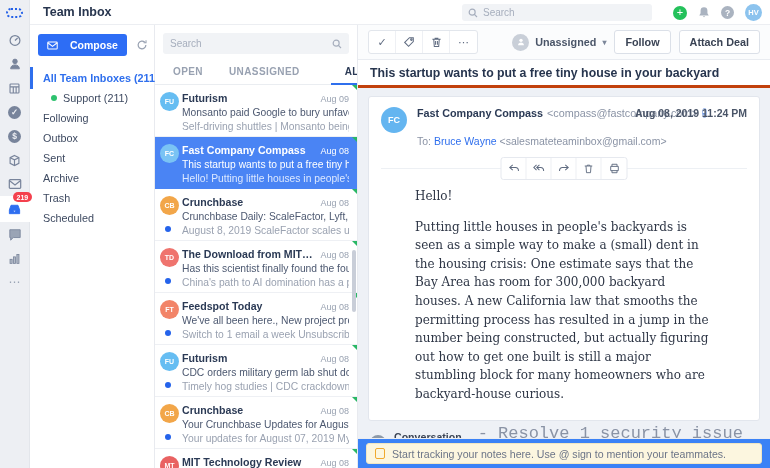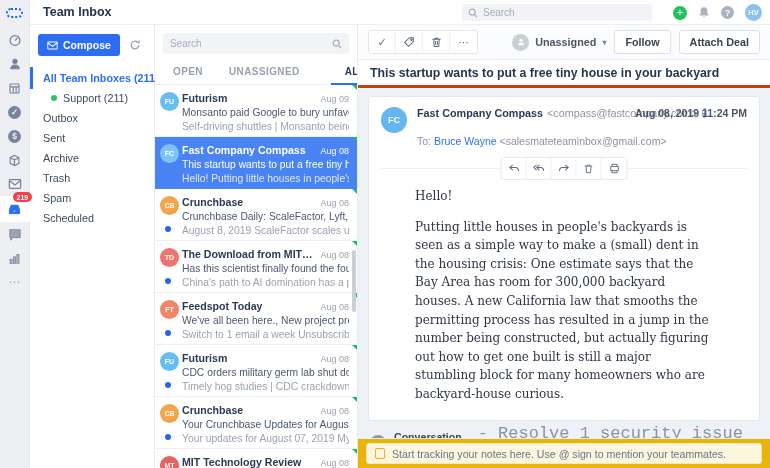--- a/index.html
+++ b/index.html
@@ -24,21 +24,21 @@
   .hsearch input { border:0; background:transparent; outline:none; font-size:10px; color:#55607a; width:100%; font-family:inherit; }
   .hsearch input::placeholder { color:#a6aebd; }
   .hicons { position:absolute; right:8px; top:0; height:25px; display:flex; align-items:center; gap:11px; }
   .plus-btn { width:14px; height:14px; border-radius:50%; background:#24c15b; color:#fff; font-size:11px; display:flex; align-items:center; justify-content:center; line-height:1; cursor:pointer; }
   .help-btn { width:13px; height:13px; border-radius:50%; background:#aab3c0; color:#fff; font-size:8.5px; font-weight:bold; display:flex; align-items:center; justify-content:center; cursor:pointer; }
   .user-avatar { width:17px; height:17px; border-radius:50%; background:#8cc3ee; color:#fff; font-size:7.5px; font-weight:bold; display:flex; align-items:center; justify-content:center; cursor:pointer; }
 
   
   .sidebar { position:absolute; left:30px; top:25px; width:125px; bottom:0; background:#fff; border-right:1px solid #e8eaef; }
   .compose-row { display:flex; align-items:center; gap:9px; padding:9px 0 6px 8px; }
-  .compose-btn { background:#2d6df5; color:#fff; border:0; border-radius:3px; font-size:10.5px; font-weight:bold; padding:5px 9px; display:flex; align-items:center; gap:5px; cursor:pointer; font-family:inherit; }
+  .compose-btn { background:#2d6df5; color:#fff; border:0; border-radius:3px; font-size:10.5px; font-weight:bold; padding:5px 9px; display:flex; align-items:center; gap:12px; cursor:pointer; font-family:inherit; }
   .folders { margin-top:6px; }
   .folder { position:relative; height:20px; display:flex; align-items:center; padding-left:13px; font-size:10.8px; color:#3e4a61; cursor:pointer; white-space:nowrap; }
   .folder.active { color:#2f6fed; font-weight:bold; }
   .folder.active::before { content:""; position:absolute; left:0; top:-1px; height:22px; width:3px; background:#2f6fed; }
   .folder .gdot { width:6px; height:6px; border-radius:50%; background:#2ec26e; margin:0 6px 0 8px; }
 
   
   .list { position:absolute; left:155px; top:25px; width:203px; bottom:0; background:#fff; border-right:1px solid #e8eaef; overflow:hidden; }
   .lsearch { margin:8px 8px 4px; height:21px; background:#f1f3f6; border-radius:3px; display:flex; align-items:center; padding:0 7px; }
   .lsearch input { border:0; background:transparent; outline:none; font-size:10px; color:#55607a; width:100%; font-family:inherit; }
@@ -90,21 +90,21 @@
   .action-group { position:absolute; left:50%; transform:translateX(-50%); top:0; display:flex; border:1px solid #e6e9ef; border-radius:3px; background:#fff; }
   .abtn { width:25px; height:21px; display:flex; align-items:center; justify-content:center; border-right:1px solid #eef0f4; color:#5f6b80; cursor:pointer; }
   .abtn:last-child { border-right:0; }
   .msg-body { font-family:"DejaVu Serif","Liberation Serif",serif; font-size:12px; color:#2e3646; padding:2px 46px 16px 46px; line-height:1.55; }
   .msg-body .greet { margin-bottom:12px; }
   .events { margin:10px 2px 0; }
   .event { display:flex; align-items:center; gap:8px; height:24px; }
   .event .eavatar { width:16px; height:16px; border-radius:50%; background:#8d99a8; display:flex; align-items:center; justify-content:center; flex:none; }
   .event .etitle { font-size:10.6px; font-weight:bold; color:#3a4354; }
   .event .edetail { font-size:17px; color:#8a93a5;font-family:Liberation Mono, monospace; }
-  .note-strip { height:30px; background:#eab308; border-top:1px solid #eceef2; display:flex; align-items:center; padding:0 8px; flex:none; }
+  .note-strip { height:30px; background:#3b82f6; border-top:1px solid #eceef2; display:flex; align-items:center; padding:0 8px; flex:none; }
   .note-bar { flex:1; background:#fcf6df; border:1px solid #f0e6c3; border-radius:3px; height:21px; display:flex; align-items:center; padding:0 8px; gap:7px; cursor:text; }
   .note-icon { width:10px; height:11px; border:1.4px solid #f0a92e; border-radius:2px; }
   .note-text { font-size:10.6px; color:#6b7487; }
 </style>
 </head>
 <body>
 
 <div class="rail">
   <div class="rail-logo"></div>
   <div class="ricon">
@@ -205,25 +205,25 @@
           <path d="M11.7 1.5v2.8H8.9" stroke-width="1.2"></path>
         </svg>
     </span>
   </div>
   <div class="folders">
     <div class="folder active">All Team Inboxes (211)</div>
     <div class="folder">
         <span class="gdot"></span>
         <span>Support (211)</span>
       </div>
+    <div class="folder">Following</div>
     <div class="folder">Outbox</div>
     <div class="folder">Sent</div>
     <div class="folder">Archive</div>
     <div class="folder">Trash</div>
-    <div class="folder">Spam</div>
     <div class="folder">Scheduled</div>
   </div>
 </div>
 
 <div class="list">
   <div class="lsearch">
     <input placeholder="Search" style="">
     <span>
       <svg width="10" height="10" viewBox="0 0 12 12" fill="none" stroke="#a6aebd" stroke-width="1.4">
           <circle cx="5" cy="5" r="3.6"></circle>

